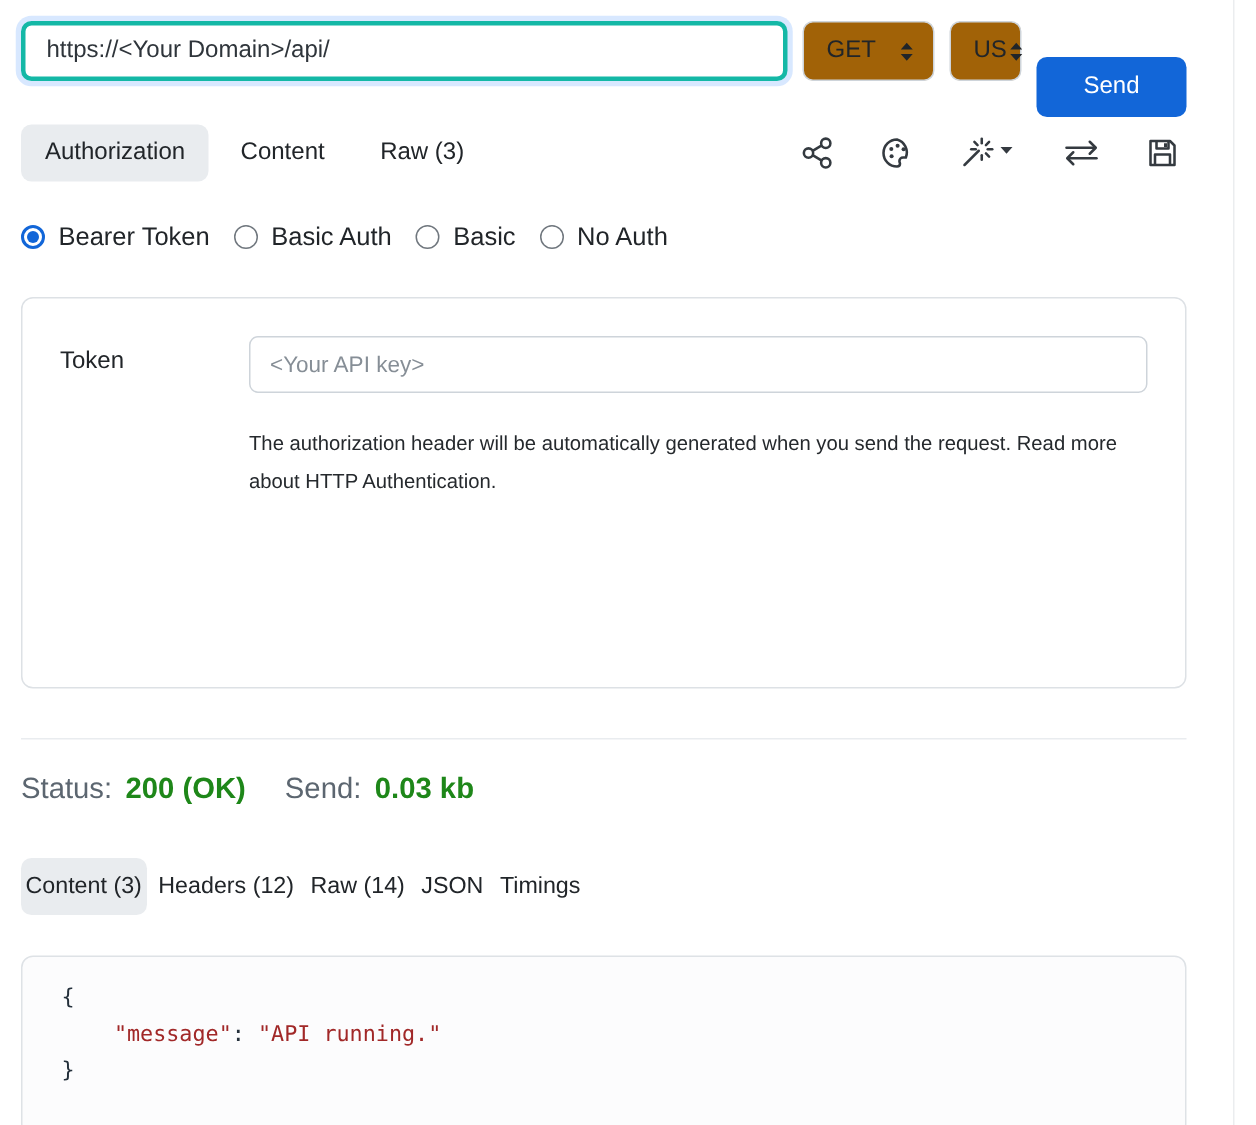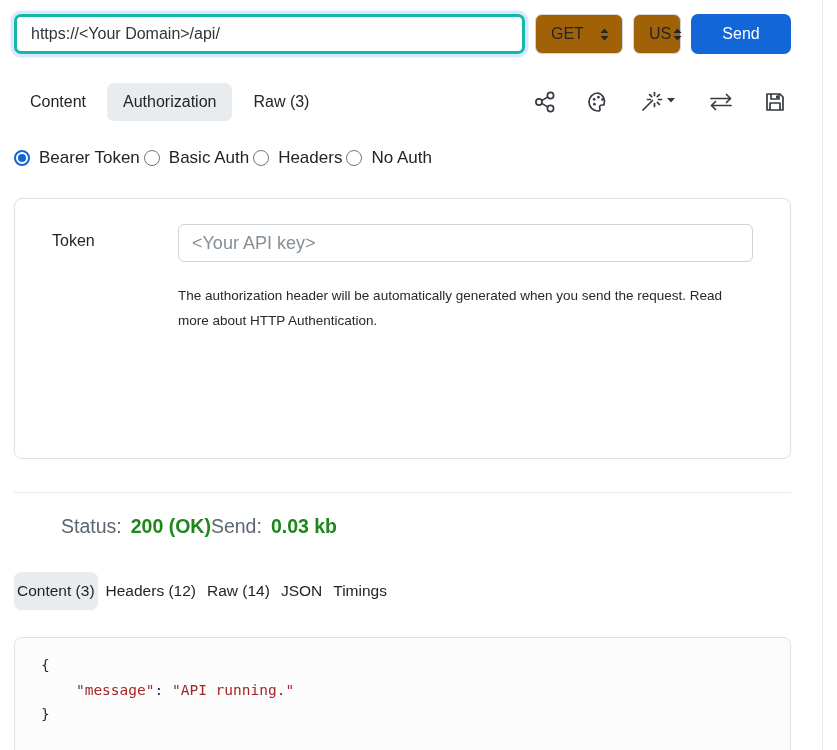--- a/index.html
+++ b/index.html
@@ -20,53 +20,53 @@
   .select {
     height:40px; border:1px solid #ced4da; border-radius:7px; background:#a16207;
     display:flex; align-items:center; justify-content:space-between;
     padding:0 11px 0 15px; font-size:16px; color:#212529; cursor:pointer;
   }
   .select.method { width:88px; }
   .select.region { width:48px; }
   .updown { flex:none; }
   .send-btn {
     width:100px; height:40px; background:#1266d8; border:none; border-radius:7px;
-    color:#fff; font-size:16px; cursor:pointer; font-family:"Liberation Sans", sans-serif;
+    color:#fff; font-size:16px; cursor:pointer; font-family:"Liberation Sans", sans-serif;margin-top:24px;
   }
 
   
   .tabs-row { margin-top:29px; display:flex; justify-content:space-between; align-items:center; }
   .tabs { display:flex; gap:5px; }
   .tab { padding:10px 16px; font-size:16px; color:#212529; border-radius:7px; cursor:pointer; white-space:nowrap; }
   .tab.active { background:#e9ecef; }
   .toolbar { display:flex; align-items:center; gap:29px; padding-right:4px; }
   .icon-btn { background:none; border:none; cursor:pointer; display:flex; align-items:center; padding:0; }
   .icon-btn svg { display:block; }
 
   
-  .auth-options { margin-top:27px; display:flex; align-items:center; gap:4px; }
+  .auth-options { margin-top:27px; display:flex; align-items:center; gap:16px; }
   .radio-option { display:flex; align-items:center; gap:9px; font-size:17px; color:#212529; cursor:pointer; }
   .radio { width:16px; height:16px; border-radius:50%; border:1.5px solid #70777e; position:relative; background:#fff; flex:none; }
   .radio.sel { border:2px solid #1266d8; }
   .radio.sel::after { content:""; position:absolute; left:2px; top:2px; right:2px; bottom:2px; background:#1266d8; border-radius:50%; }
 
   
-  .token-panel { margin-top:30px; height:261px; border:1px solid #dde1e5; border-radius:8px; padding:25px 37px; background:#fff; }
+  .token-panel { margin-top:30px; height:261px; border:1px solid #dde1e5; border-radius:8px; padding:25px 25px; background:#fff; }
   .token-row { display:flex; align-items:flex-start; }
   .token-label { width:126px; flex:none; font-size:16px; color:#212529; padding-top:8px; }
   .token-input {
     flex:1; height:38px; border:1px solid #ced4da; border-radius:6px; padding:0 13px;
-    font-size:18px; color:#701a75; outline:none; font-family:"Liberation Sans", sans-serif;
+    font-size:15px; color:#701a75; outline:none; font-family:"Liberation Sans", sans-serif;
   }
   .token-input::placeholder { color:#868e96; opacity:1; }
   .help-text { margin-left:126px; margin-top:21px; max-width:600px; font-size:13.5px; line-height:25px; color:#25292d; }
 
   
   .divider { margin-top:33px; border:none; border-top:1px solid #e9ecef; height:0; }
-  .status-row { margin-top:22px; display:flex; font-size:19.5px;margin-left:47px; }
+  .status-row { margin-top:22px; display:flex; gap:26px; font-size:19.5px; }
   .status-group { display:flex; align-items:center; gap:9px; }
   .status-label { color:#5c6670; }
   .status-value { color:#1e8719; font-weight:700; }
 
   
   .resp-tabs { margin-top:34px; display:flex; gap:5px; }
   .resp-tabs .tab { font-size:15.5px; padding:10px 3px; }
 
   
   .code-block {
@@ -96,22 +96,22 @@
         <span>US</span>
         <svg class="updown" width="13" height="15" viewBox="0 0 13 15">
           <path d="M2.5 6 L6.5 1.5 L10.5 6 Z M2.5 9 L6.5 13.5 L10.5 9 Z" fill="#212529"></path>
         </svg>
       </div>
       <button class="send-btn">Send</button>
     </div>
 
     <div class="tabs-row">
       <div class="tabs">
+        <div class="tab active">Authorization</div>
         <div class="tab">Content</div>
-        <div class="tab active">Authorization</div>
         <div class="tab">Raw (3)</div>
       </div>
       <div class="toolbar">
         <button class="icon-btn">
           <svg width="24" height="24" viewBox="0 0 24 24" fill="none" stroke="#343a40" stroke-width="1.7">
             <circle cx="6" cy="12" r="3.1"></circle>
               <circle cx="17.5" cy="5.5" r="3.1"></circle>
               <circle cx="17.5" cy="18.5" r="3.1"></circle>
             <line x1="8.8" y1="10.6" x2="14.8" y2="6.9"></line>
               <line x1="8.8" y1="13.4" x2="14.8" y2="17.1"></line>
@@ -164,21 +164,21 @@
       <label class="radio-option">
         <span class="radio sel"></span>
         <span>Bearer Token</span>
       </label>
       <label class="radio-option">
         <span class="radio"></span>
         <span>Basic Auth</span>
       </label>
       <label class="radio-option">
         <span class="radio"></span>
-        <span>Headers</span>
+        <span>Basic</span>
       </label>
       <label class="radio-option">
         <span class="radio"></span>
         <span>No Auth</span>
       </label>
     </div>
 
     <div class="token-panel">
       <div class="token-row">
         <div class="token-label">Token</div>

